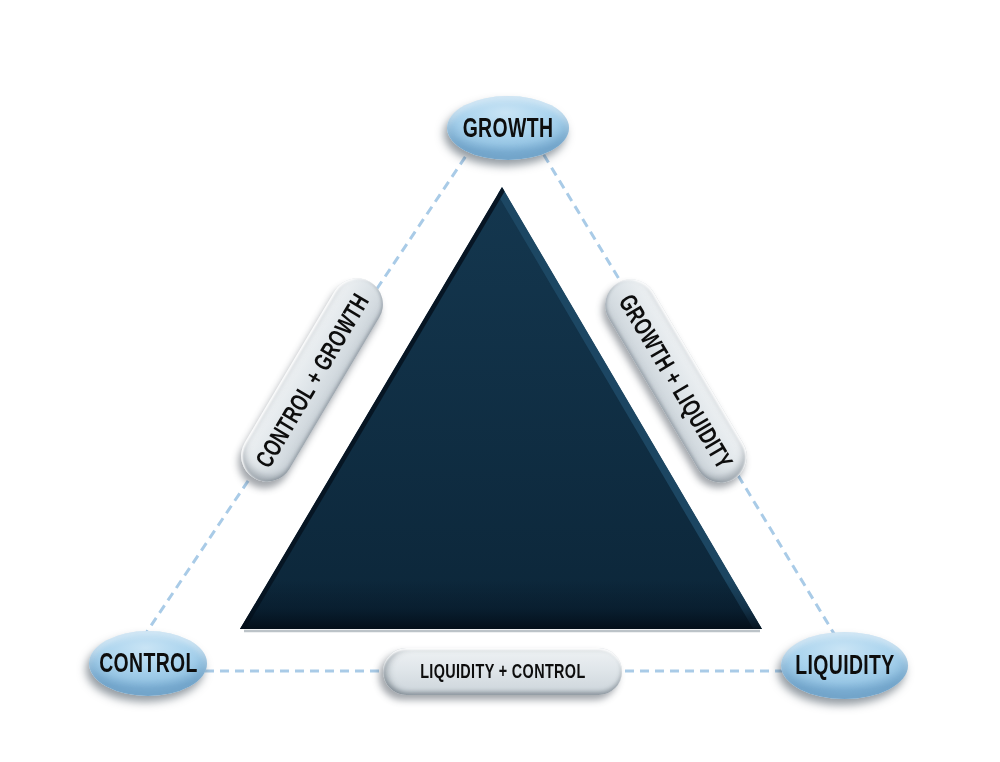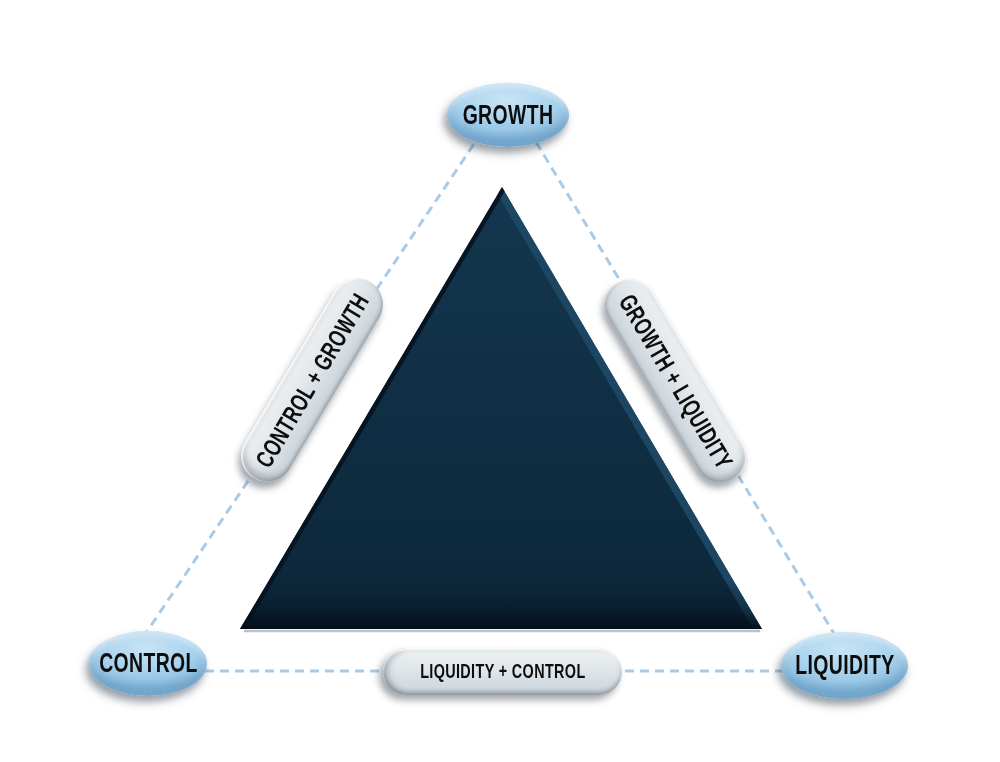--- a/index.html
+++ b/index.html
@@ -30,21 +30,21 @@
     justify-content: center;
     background: radial-gradient(ellipse 75% 62% at 48% 26%,
                 #c9e4f5 0%, #abd4ee 48%, #9ccae8 78%, #86b9dd 100%);
     box-shadow: -3px 6px 9px rgba(44,60,74,0.50),
                 inset 0 -9px 13px rgba(84,134,173,0.45),
                 inset 0 4px 6px rgba(255,255,255,0.55);
     color: #0d0d0d;
     font-weight: 700;
     font-size: 27px;
   }
-  .node-growth    { left: 447px; top:  83px; width: 122px; height: 64px; }
+  .node-growth    { left: 447px; top:  96px; width: 122px; height: 64px; }
   .node-control   { left:  89px; top: 631px; width: 118px; height: 65px; }
   .node-liquidity { left: 781px; top: 632px; width: 127px; height: 67px; }
 
   
   .pill {
     position: absolute;
     display: flex;
     align-items: center;
     justify-content: center;
     background: linear-gradient(180deg, #eff2f4 0%, #e0e6ea 45%, #ccd4da 100%);

